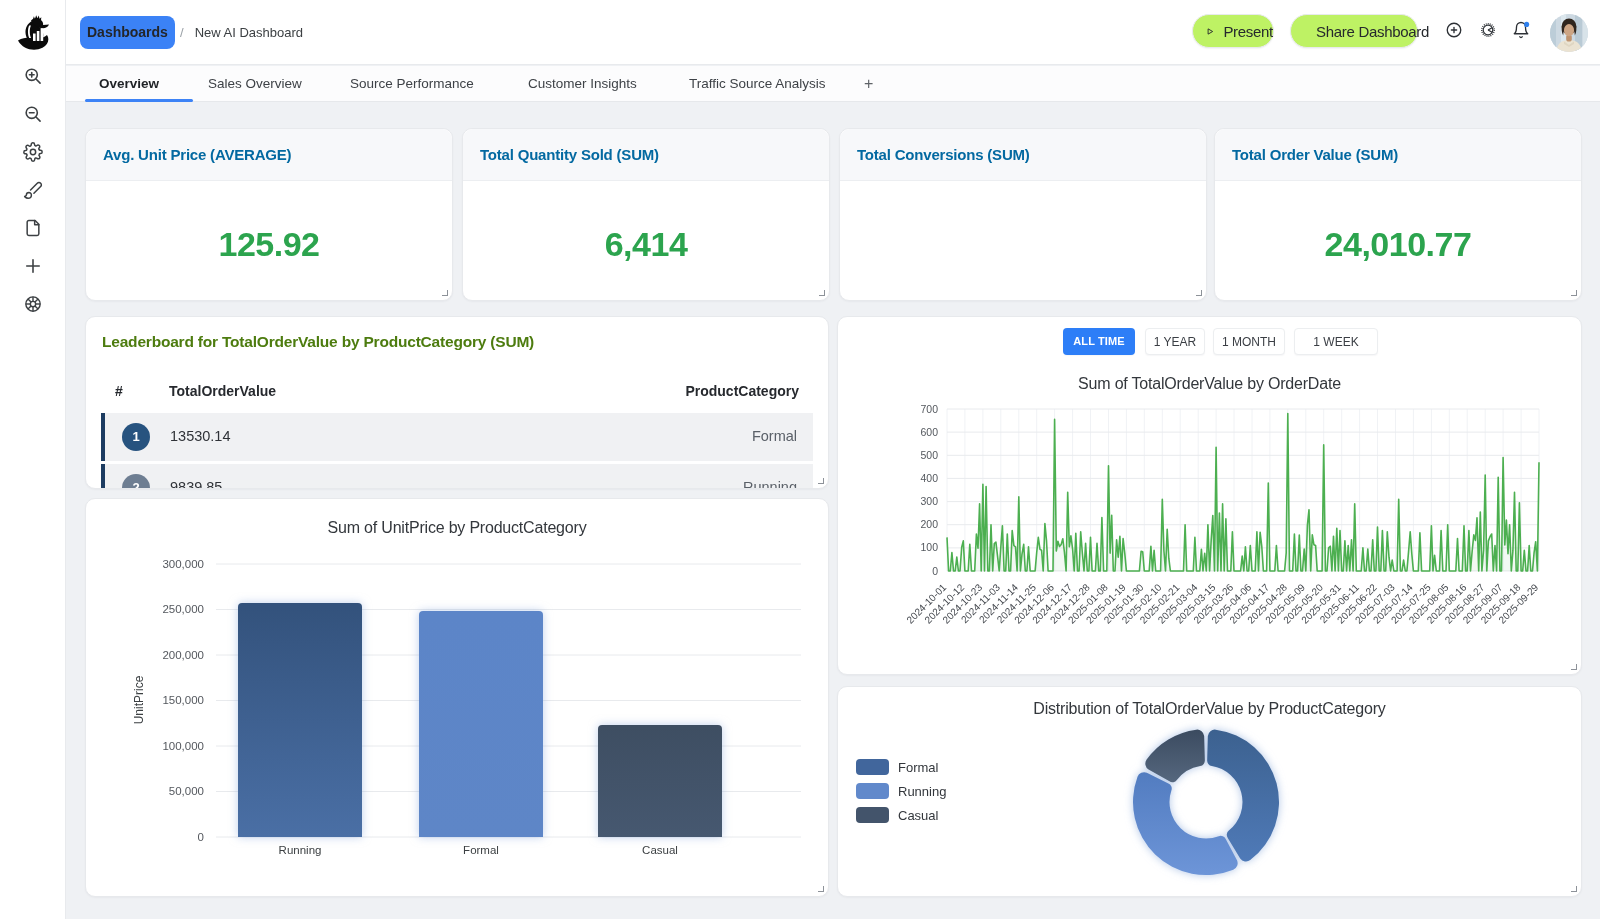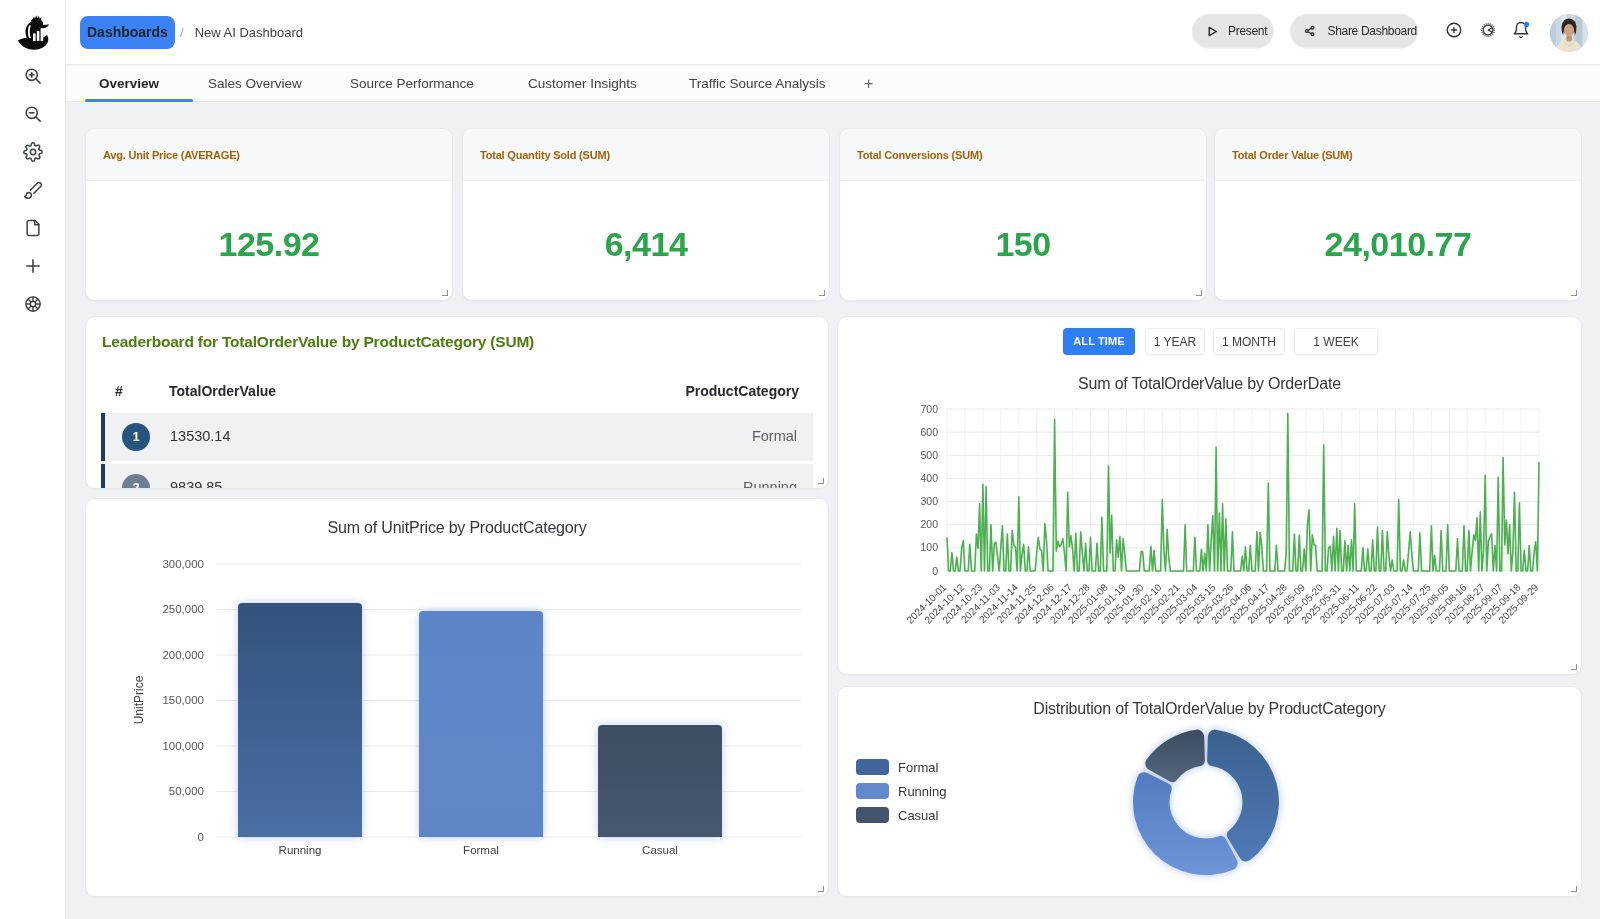--- a/index.html
+++ b/index.html
@@ -6,32 +6,32 @@
 html,body { width:1600px; height:919px; overflow:hidden; font-family:"Liberation Sans",sans-serif; background:#eff1f4; }
 .abs { position:absolute; }
 
 #sidebar { position:absolute; left:0; top:0; width:66px; height:919px; background:#fff; border-right:1px solid #e8eaed; z-index:5; }
 .sic { position:absolute; left:23px; width:20px; height:20px; color:#3c4043; }
 
 #header { position:absolute; left:66px; top:0; width:1534px; height:65px; background:#fff; border-bottom:1px solid #e8eaed; z-index:4; }
 #crumb { position:absolute; left:14px; top:16px; height:33px; background:#3b82f6; border-radius:8px; padding:0 7px; font-size:14px; font-weight:bold; color:#23262a; line-height:33px; }
 #crumb2 { position:absolute; left:114px; top:0; height:65px; line-height:65px; font-size:13px; color:#3c4043; }
 #crumb2 .sl { color:#9aa0a6; margin-right:11px; }
-.hbtn { position:absolute; top:14px; height:34px; border:1px solid #e8eaec; border-radius:17px; background:#e5e5e5; display:flex; align-items:center; font-size:12px; letter-spacing:-0.3px; white-space:nowrap; color:#26292d; box-shadow:0 1px 1.5px rgba(16,24,40,.05); }
+.hbtn { position:absolute; top:14px; height:34px; border:1px solid #e8eaec; border-radius:17px; background:#bef264; display:flex; align-items:center; font-size:15px; letter-spacing:-0.3px; white-space:nowrap; color:#26292d; box-shadow:0 1px 1.5px rgba(16,24,40,.05); }
 .hic { position:absolute; top:21px; width:18px; height:18px; color:#2d3136; }
 
 #tabbar { position:absolute; left:66px; top:66px; width:1534px; height:36px; background:#fcfcfd; border-bottom:1px solid #e6e8eb; z-index:4; }
 .tab { position:absolute; top:0; height:31px; line-height:35px; font-size:13.5px; color:#3e4247; }
 .tab.act { font-weight:bold; color:#1f2226; }
 #underline { position:absolute; left:19px; top:33px; width:108px; height:3px; background:#3d83f6; border-radius:2px; }
 
 .card { position:absolute; background:#fff; border:1px solid #e7e9ec; border-radius:10px; box-shadow:0 1px 2px rgba(16,24,40,.04); }
 .rz { position:absolute; right:4px; bottom:4px; width:6px; height:6px; border-right:1.5px solid #8d9299; border-bottom:1.5px solid #8d9299; }
 .khead { position:absolute; left:0; top:0; right:0; height:52px; background:#f7f8fa; border-bottom:1px solid #eceef1; border-radius:10px 10px 0 0; }
-.khead span { position:absolute; left:17px; top:0; line-height:52px; font-size:11px; font-weight:bold; color:#a16207; letter-spacing:-0.2px; }
+.khead span { position:absolute; left:17px; top:0; line-height:52px; font-size:15px; font-weight:bold; color:#0369a1; letter-spacing:-0.2px; }
 .kval { position:absolute; left:0; top:52px; right:0; bottom:0; display:flex; align-items:center; justify-content:center; font-size:34px; font-weight:bold; color:#2ca44e; letter-spacing:-0.5px; padding-top:7px; }
 .ctitle { position:absolute; width:100%; text-align:center; font-size:16px; color:#33373c; letter-spacing:-0.2px; }
 .xl { font-size:10px; fill:#44484e; }
 .yl { font-size:10.5px; fill:#54585e; }
 .byl { font-size:11.5px; fill:#54585e; }
 .bxl { font-size:11.5px; fill:#3c4043; }
 .vg { stroke:#f0f2f5; stroke-width:1; }
 .hg { stroke:#e8eaed; stroke-width:1; }
 
 .trb { position:absolute; top:11px; height:27px; border-radius:4px; font-size:12px; line-height:27px; text-align:center; color:#3a3e44; background:#fff; border:1px solid #eceef0; box-shadow:0 1px 1.5px rgba(16,24,40,.04); }
@@ -182,21 +182,20 @@
   <div class="khead">
       <span>Total Quantity Sold (SUM)</span>
     </div>
   <div class="kval">6,414</div>
     <div class="rz"></div>
 </div>
 <div class="card" style="left:839px;top:128px;width:368px;height:173px">
   <div class="khead">
       <span>Total Conversions (SUM)</span>
     </div>
-  <div class="kval">150</div>
     <div class="rz"></div>
 </div>
 <div class="card" style="left:1214px;top:128px;width:368px;height:173px">
   <div class="khead">
       <span>Total Order Value (SUM)</span>
     </div>
   <div class="kval">24,010.77</div>
     <div class="rz"></div>
 </div>
 

